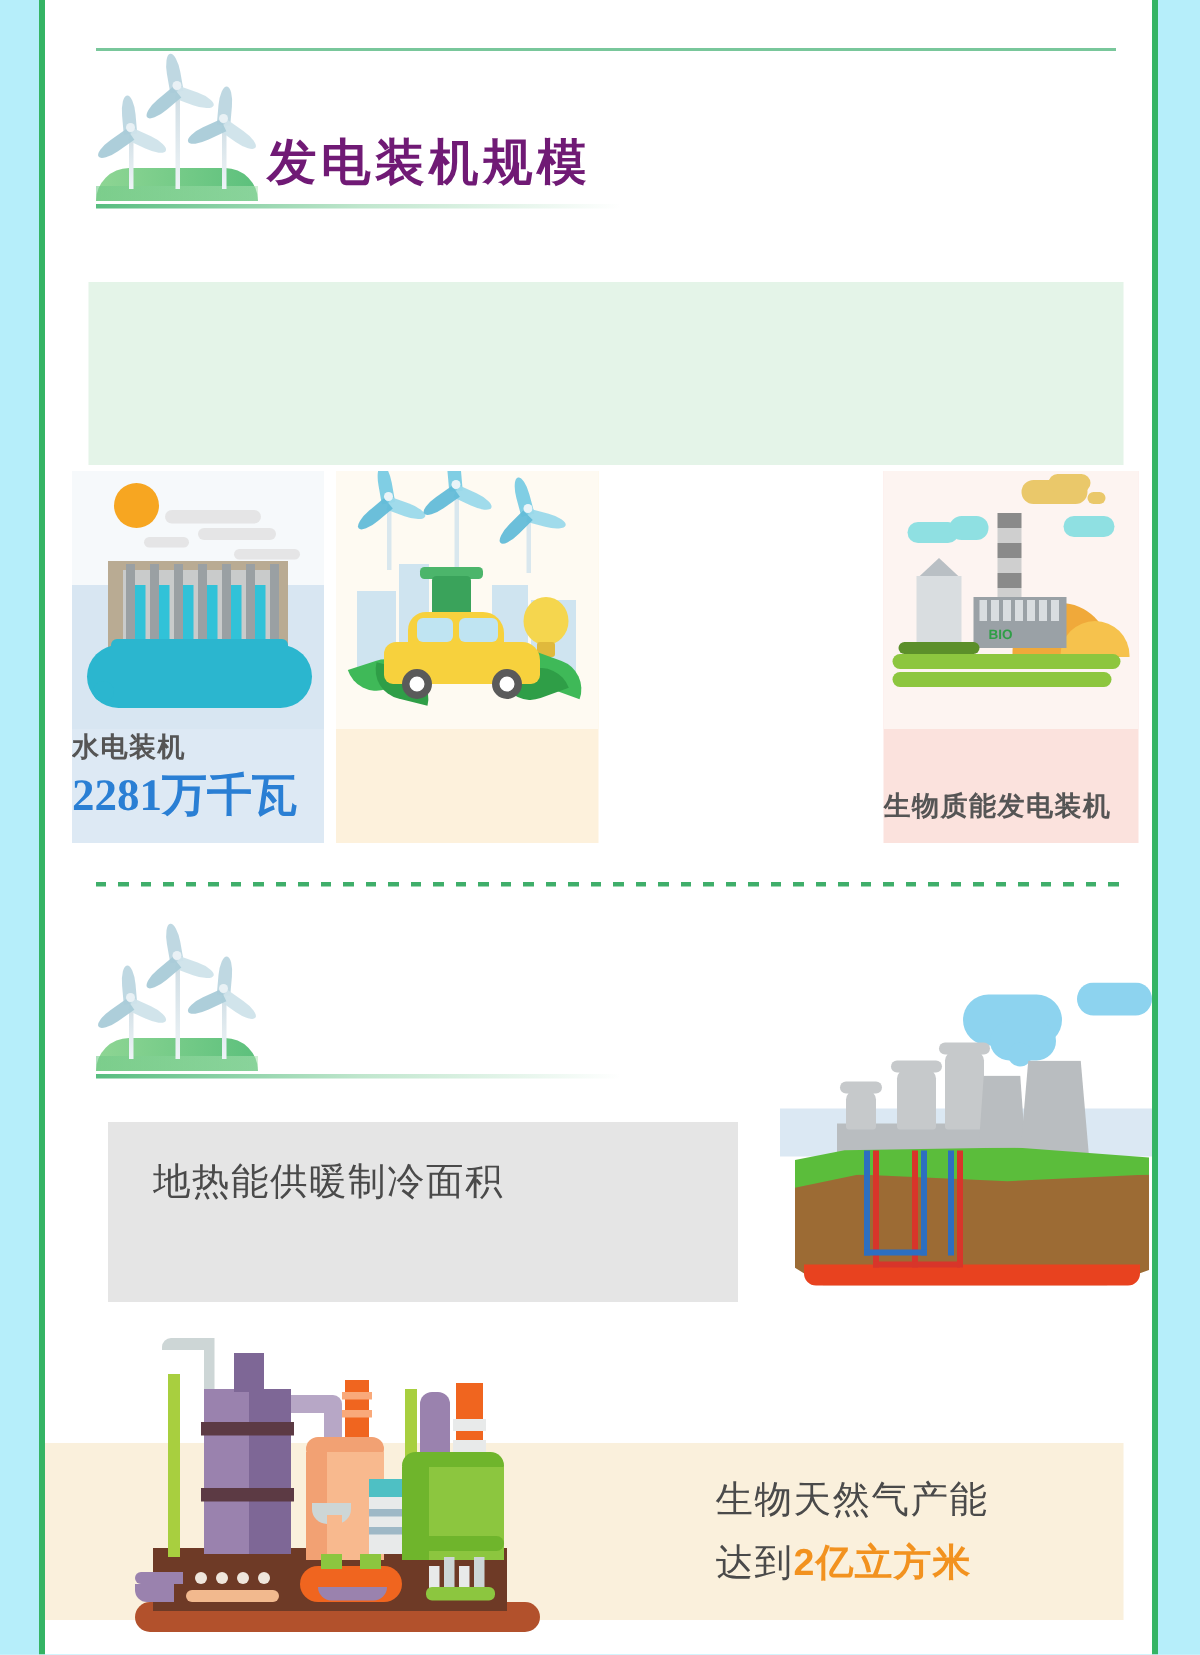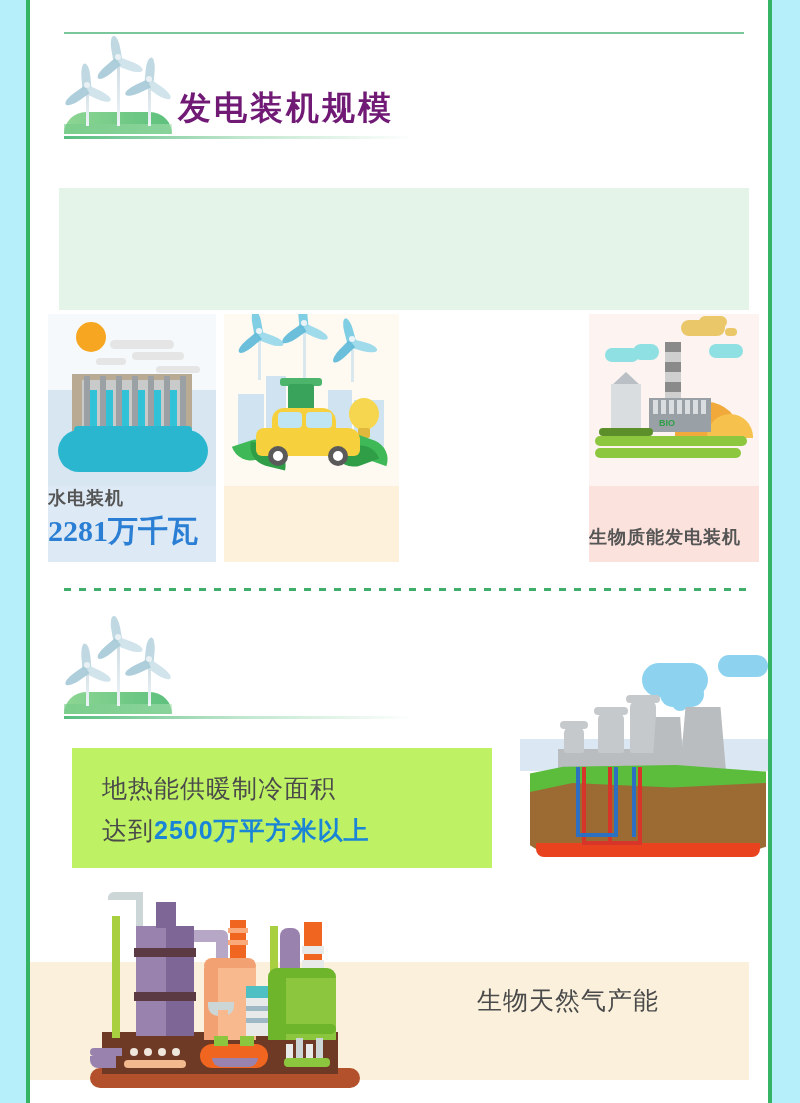--- a/index.html
+++ b/index.html
@@ -166,21 +166,21 @@
   .bm-bldg { position:absolute; left:60px; bottom:54px; width:62px; height:34px; background:#9aa1a6; }
   .bm-bars { position:absolute; left:64px; bottom:72px; width:54px; height:14px;
              background: repeating-linear-gradient(to right, #d9dde0 0 5px, #9aa1a6 5px 8px); }
   .bm-hill { position:absolute; bottom:48px; background:#f0a93a; border-radius:40px 40px 0 0; }
   .bm-field { position:absolute; background:#8dc63f; border-radius:8px; }
   .bm-field.d { background:#5c8f2a; }
 
   
   .stmt-blue {
     position: absolute; left: 42px; top: 748px; width: 420px; height: 120px;
-    background: #bef264;
+    background: #e5e5e5;
   }
   .stmt-blue .line { color:#4a4a4a; font-size: 25px; line-height: 44px; letter-spacing: 1px; }
   .stmt-blue .l1 { position:absolute; left:30px; top:18px; }
   .stmt-blue .l2 { position:absolute; left:30px; top:60px; }
   .hl-blue { color:#1a84d6; font-weight:bold; }
 
   
   .geo { position:absolute; left:490px; top:655px; width:248px; height:215px; overflow:hidden; }
   .geo-cloud { position:absolute; background:#8dd3ef; border-radius:30px; }
   .geo-ground-green { position:absolute; left:10px; top:110px; width:236px; height:30px; background:#5bbd3b;
@@ -420,27 +420,27 @@
         <div class="pipe-b" style="left:94px; top:112px; height:70px;"></div>
         <div class="pipe-r" style="left:88px; top:112px; height:78px;"></div>
         <div class="pipe-b" style="left:112px; top:112px; height:70px;"></div>
         <div class="pipe-r" style="left:118px; top:112px; height:78px;"></div>
         <div class="pipe-h pipe-b" style="left:56px; top:178px; width:42px; background:#2d6fc0;"></div>
         <div class="pipe-h pipe-r" style="left:62px; top:186px; width:58px; background:#d8352a;"></div>
       </div>
 
       <div class="stmt-blue">
         <div class="line l1">地热能供暖制冷面积</div>
-        <div class="line l2">
-          <span>达到</span><span class="hl-blue">2500万平方米以上</span>
-        </div>
       </div>
 
       <div class="stmt-beige">
         <div class="line l1">生物天然气产能</div>
+        <div class="line l2">
+          <span>达到</span><span class="hl-orange">2亿立方米</span>
+        </div>
       </div>
 
       <div class="ref">
 
         <div class="r-rect" style="left:0px; top:196px; width:270px; height:20px; background:#b2512c; border-radius:10px;"></div>
         <div class="r-rect" style="left:12px; top:160px; width:236px; height:42px; background:#6e3a26;"></div>
 
         <div class="r-rect" style="left:22px; top:44px; width:8px; height:122px; background:#a8cf3f;"></div>
         <div class="r-rect" style="left:18px; top:20px; width:34px; height:8px; background:#cdd6d6; border-radius:6px 6px 0 0;"></div>
         <div class="r-rect" style="left:46px; top:20px; width:7px; height:44px; background:#cdd6d6;"></div>

